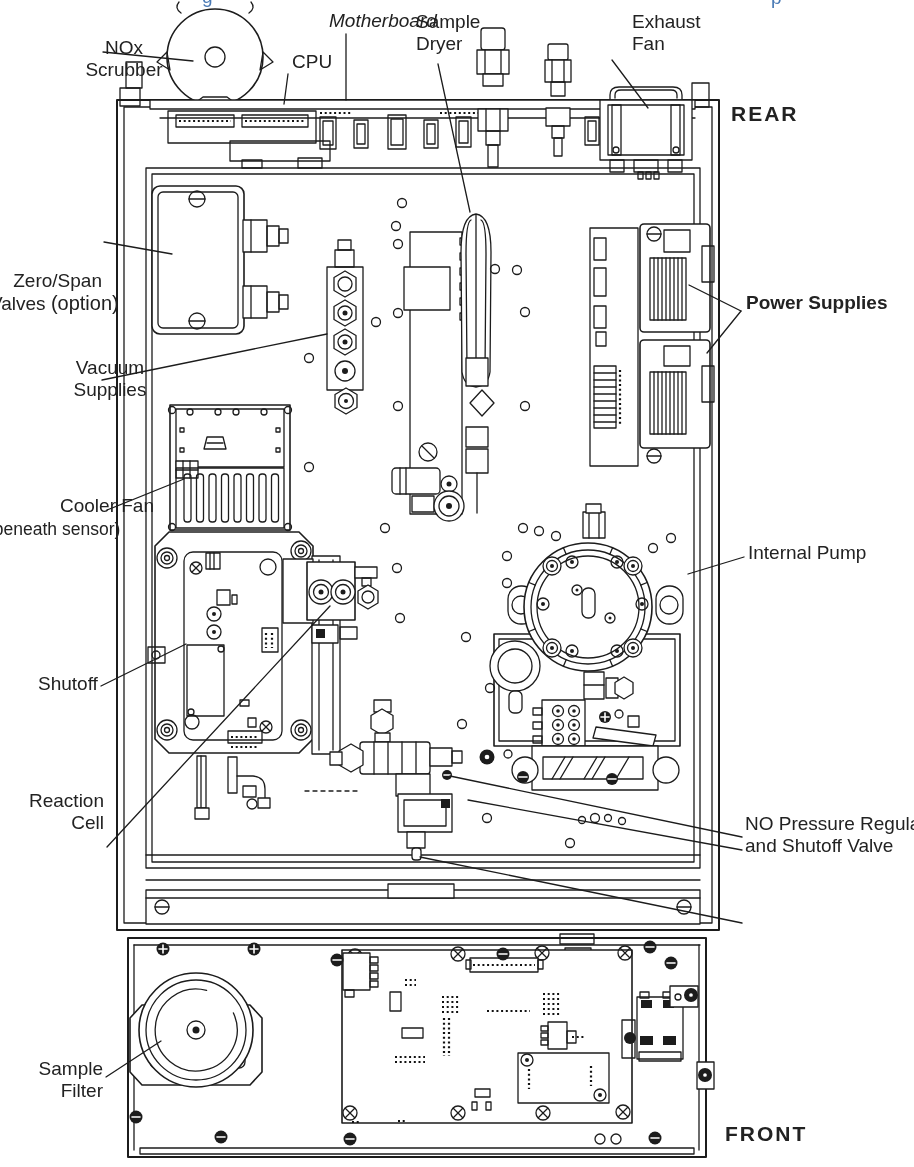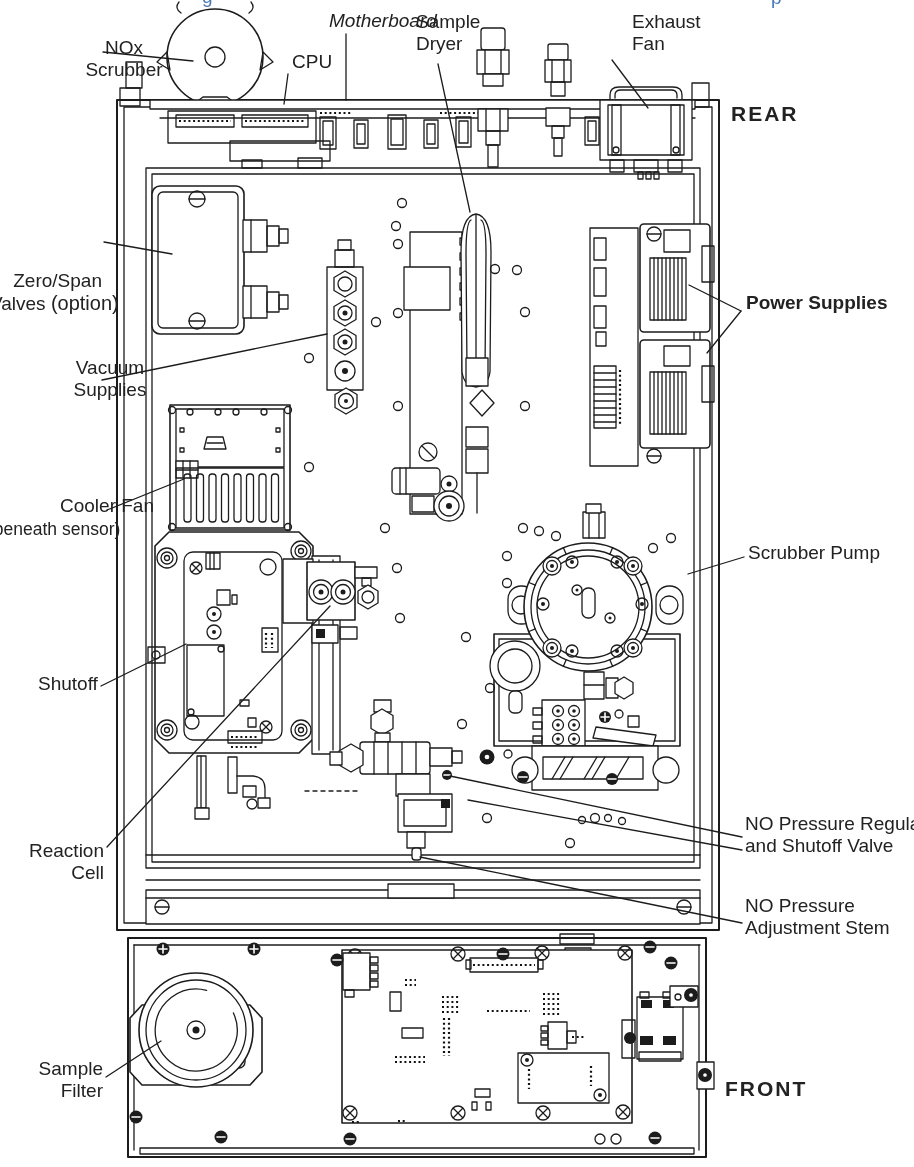--- a/index.html
+++ b/index.html
@@ -693,27 +693,25 @@
     <span style="display:block;">Zero/Span</span><span>Valves </span><span class="sm">(option)</span>
   </div>
 
   <div class="lbl ctr" style="left:26px;top:357px;width:80px;">Vacuum
 Supplies</div>
 
   <div class="lbl" style="left:16px;top:495px;margin-left:44px;">Cooler Fan</div>
   <div class="lbl sm2" style="left:-12px;top:518px;">(beneath sensor)</div>
 
   <div class="lbl" style="left:38px;top:673px;">Shutoff</div>
-  <div class="lbl rgt" style="left:24px;top:840px;width:80px;">Reaction
+  <div class="lbl rgt" style="left:24px;top:790px;width:80px;">Reaction
 Cell</div>
 
   <div class="lbl" style="left:746px;top:292px;font-weight:bold;">Power Supplies</div>
-  <div class="lbl" style="left:748px;top:542px;">Scrubber Pump</div>
+  <div class="lbl" style="left:748px;top:542px;">Internal Pump</div>
   <div class="lbl" style="left:745px;top:813px;">NO Pressure Regulator
 and Shutoff Valve</div>
-  <div class="lbl" style="left:745px;top:895px;">NO Pressure
-Adjustment Stem</div>
 
   <div class="lbl rgt" style="left:33px;top:1058px;width:70px;">Sample
 Filter</div>
-  <div class="lbl big" style="left:725px;top:1078px;text-align:center;">FRONT</div>
+  <div class="lbl big" style="left:725px;top:1123px;text-align:center;">FRONT</div>
 
 </div>
 
 </body></html>

